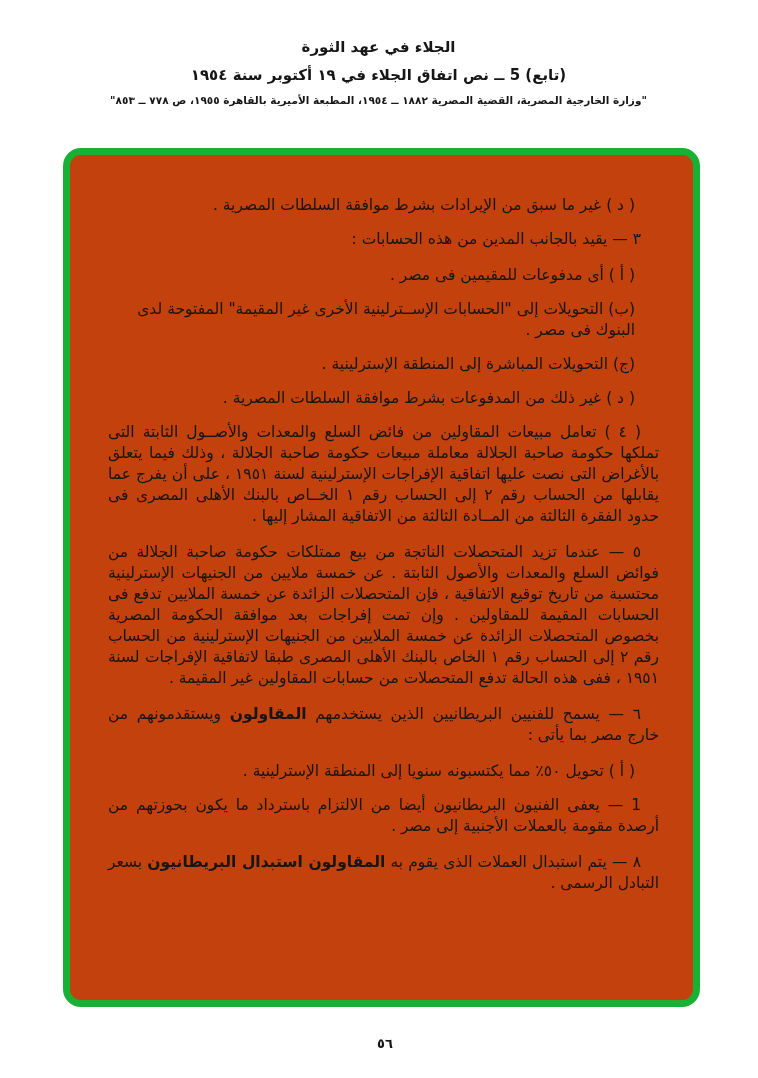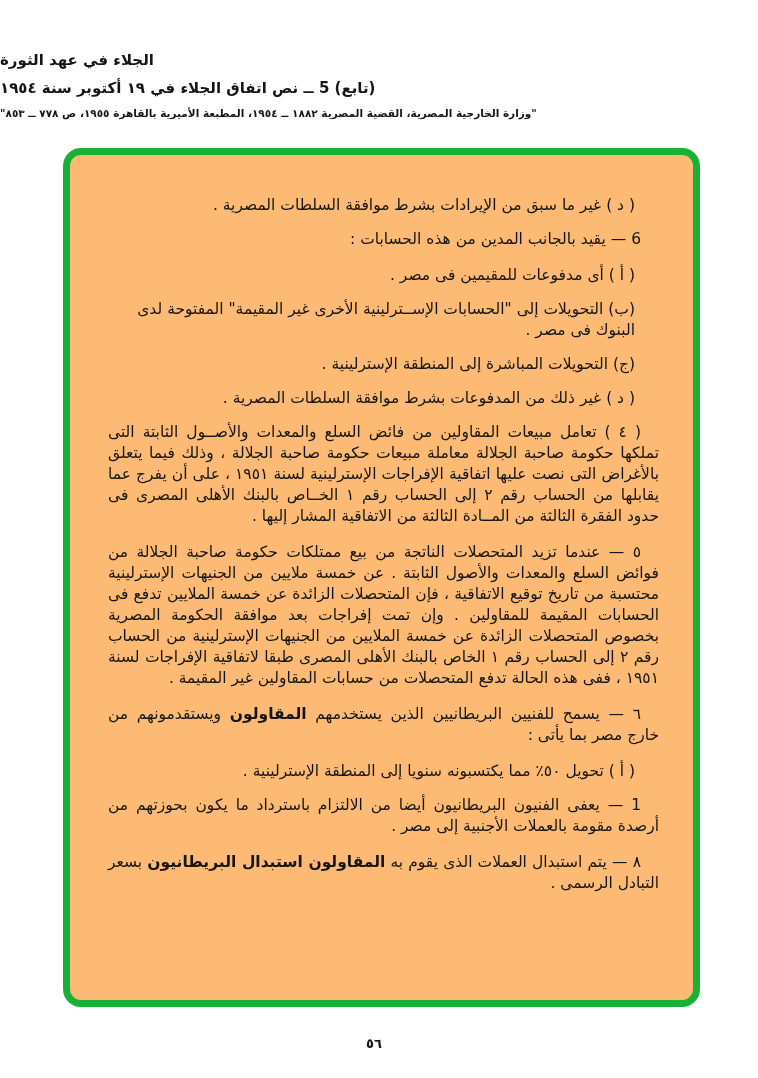--- a/index.html
+++ b/index.html
@@ -6,37 +6,37 @@
   body {
     width: 758px; height: 1078px;
     background: #ffffff;
     position: relative;
     font-family: "DejaVu Sans", sans-serif;
     color: #161616;
     overflow: hidden;
   }
   .page-header {
     position: absolute;
-    top: 51px; left: 0;
+    top: 38px; left: 0;
     width: 757px;
-    text-align: left;
+    text-align: center;
     direction: rtl;
   }
   .doc-title   { font-size: 15px; font-weight: 700; margin: 0 0 10px 0; letter-spacing: 0; }
   .doc-subtitle{ font-size: 15px; font-weight: 700; margin: 0 0 10px 0; }
   .doc-source  { font-size: 10.5px; font-weight: 700; margin: 0; }
 
   .content-frame {
     position: absolute;
     left: 63px; top: 148px;
     width: 623px; height: 845px;
     border: 7px solid #ec4899;
     border-radius: 18px;
     box-sizing: content-box;
-    background: #fdba74;
+    background: #c2410c;
   }
   .doc-body {
     direction: rtl;
     padding: 40px 34px 0 38px;
     font-size: 15.5px;
     line-height: 21px;
     text-align: right;
   }
   .sub-item {
     margin: 0 24px 13px 0;
@@ -44,21 +44,21 @@
   }
   .numbered-para {
     margin: 2px 0 15px 0;
     text-align: justify;
     text-indent: 18px;
   }
   .bold-seg { font-weight: 700; }
 
   .page-number {
     position: absolute;
-    top: 1036px; left: 4px;
+    top: 1036px; left: 15px;
     width: 740px;
     text-align: center;
     font-size: 13px;
     font-weight: 700;
     direction: rtl;
   }
 </style>
 </head>
 <body style="background: rgb(255, 255, 255); color: rgb(22, 22, 22);">
 
@@ -66,21 +66,21 @@
   <p class="doc-title">الجلاء في عهد الثورة</p>
   <p class="doc-subtitle">(تابع) 5 ــ نص اتفاق الجلاء في ١٩ أكتوبر سنة ١٩٥٤</p>
   <p class="doc-source">"وزارة الخارجية المصرية، القضية المصرية ١٨٨٢ ــ ١٩٥٤، المطبعة الأميرية بالقاهرة ١٩٥٥، ص ٧٧٨ ــ ٨٥٣"</p>
 </div>
 
 <div class="content-frame" style="border-color: rgb(23, 177, 53);">
   <div class="doc-body">
 
     <p class="sub-item">( د ) غير ما سبق من الإيرادات بشرط موافقة السلطات المصرية .</p>
 
-    <p class="numbered-para">6 — يقيد بالجانب المدين من هذه الحسابات :</p>
+    <p class="numbered-para">٣ — يقيد بالجانب المدين من هذه الحسابات :</p>
 
     <p class="sub-item">( أ ) أى مدفوعات للمقيمين فى مصر .</p>
     <p class="sub-item">(ب) التحويلات إلى "الحسابات الإســترلينية الأخرى غير المقيمة" المفتوحة لدى البنوك فى مصر .</p>
     <p class="sub-item">(ج) التحويلات المباشرة إلى المنطقة الإسترلينية .</p>
     <p class="sub-item">( د ) غير ذلك من المدفوعات بشرط موافقة السلطات المصرية .</p>
 
     <p class="numbered-para">( ٤ ) تعامل مبيعات المقاولين من فائض السلع والمعدات والأصــول الثابتة التى تملكها حكومة صاحبة الجلالة معاملة مبيعات حكومة صاحبة الجلالة ، وذلك فيما يتعلق بالأغراض التى نصت عليها اتفاقية الإفراجات الإسترلينية لسنة ١٩٥١ ، على أن يفرج عما يقابلها من الحساب رقم ٢ إلى الحساب رقم ١ الخــاص بالبنك الأهلى المصرى فى حدود الفقرة الثالثة من المــادة الثالثة من الاتفاقية المشار إليها .</p>
 
     <p class="numbered-para">٥ — عندما تزيد المتحصلات الناتجة من بيع ممتلكات حكومة صاحبة الجلالة من فوائض السلع والمعدات والأصول الثابتة . عن خمسة ملايين من الجنيهات الإسترلينية محتسبة من تاريخ توقيع الاتفاقية ، فإن المتحصلات الزائدة عن خمسة الملايين تدفع فى الحسابات المقيمة للمقاولين . وإن تمت إفراجات بعد موافقة الحكومة المصرية بخصوص المتحصلات الزائدة عن خمسة الملايين من الجنيهات الإسترلينية من الحساب رقم ٢ إلى الحساب رقم ١ الخاص بالبنك الأهلى المصرى طبقا لاتفاقية الإفراجات لسنة ١٩٥١ ، ففى هذه الحالة تدفع المتحصلات من حسابات المقاولين غير المقيمة .</p>
 

